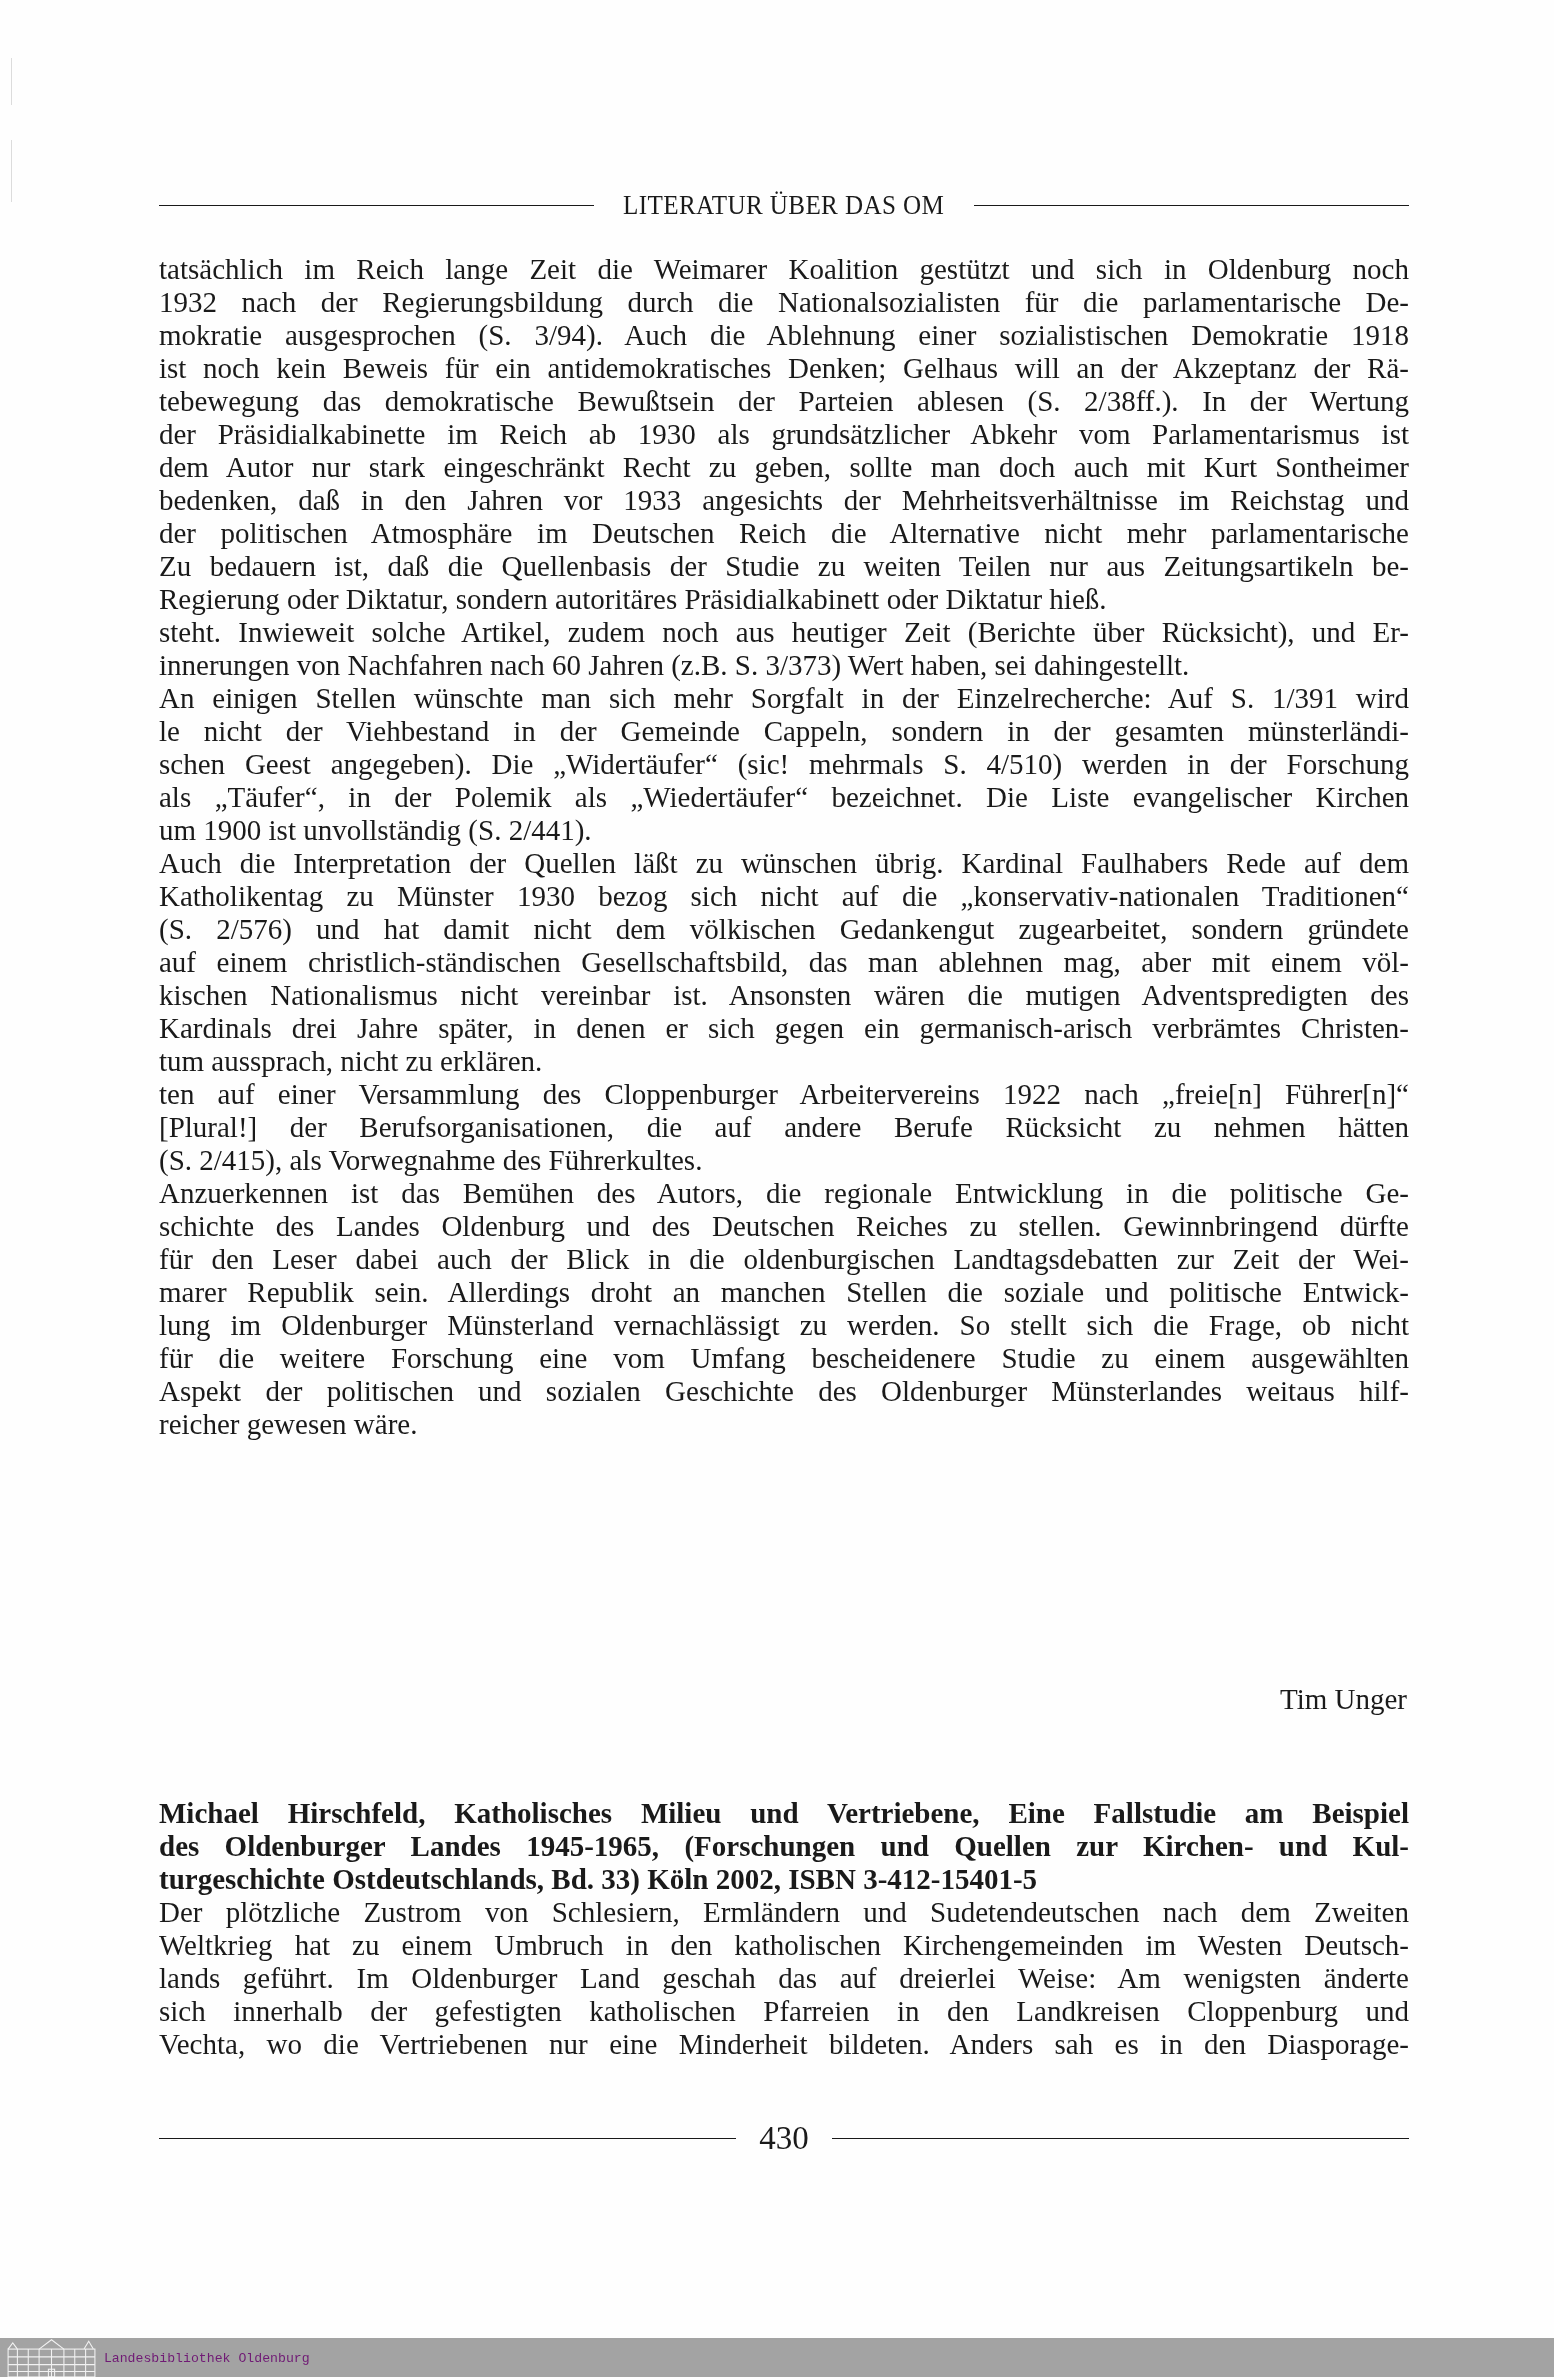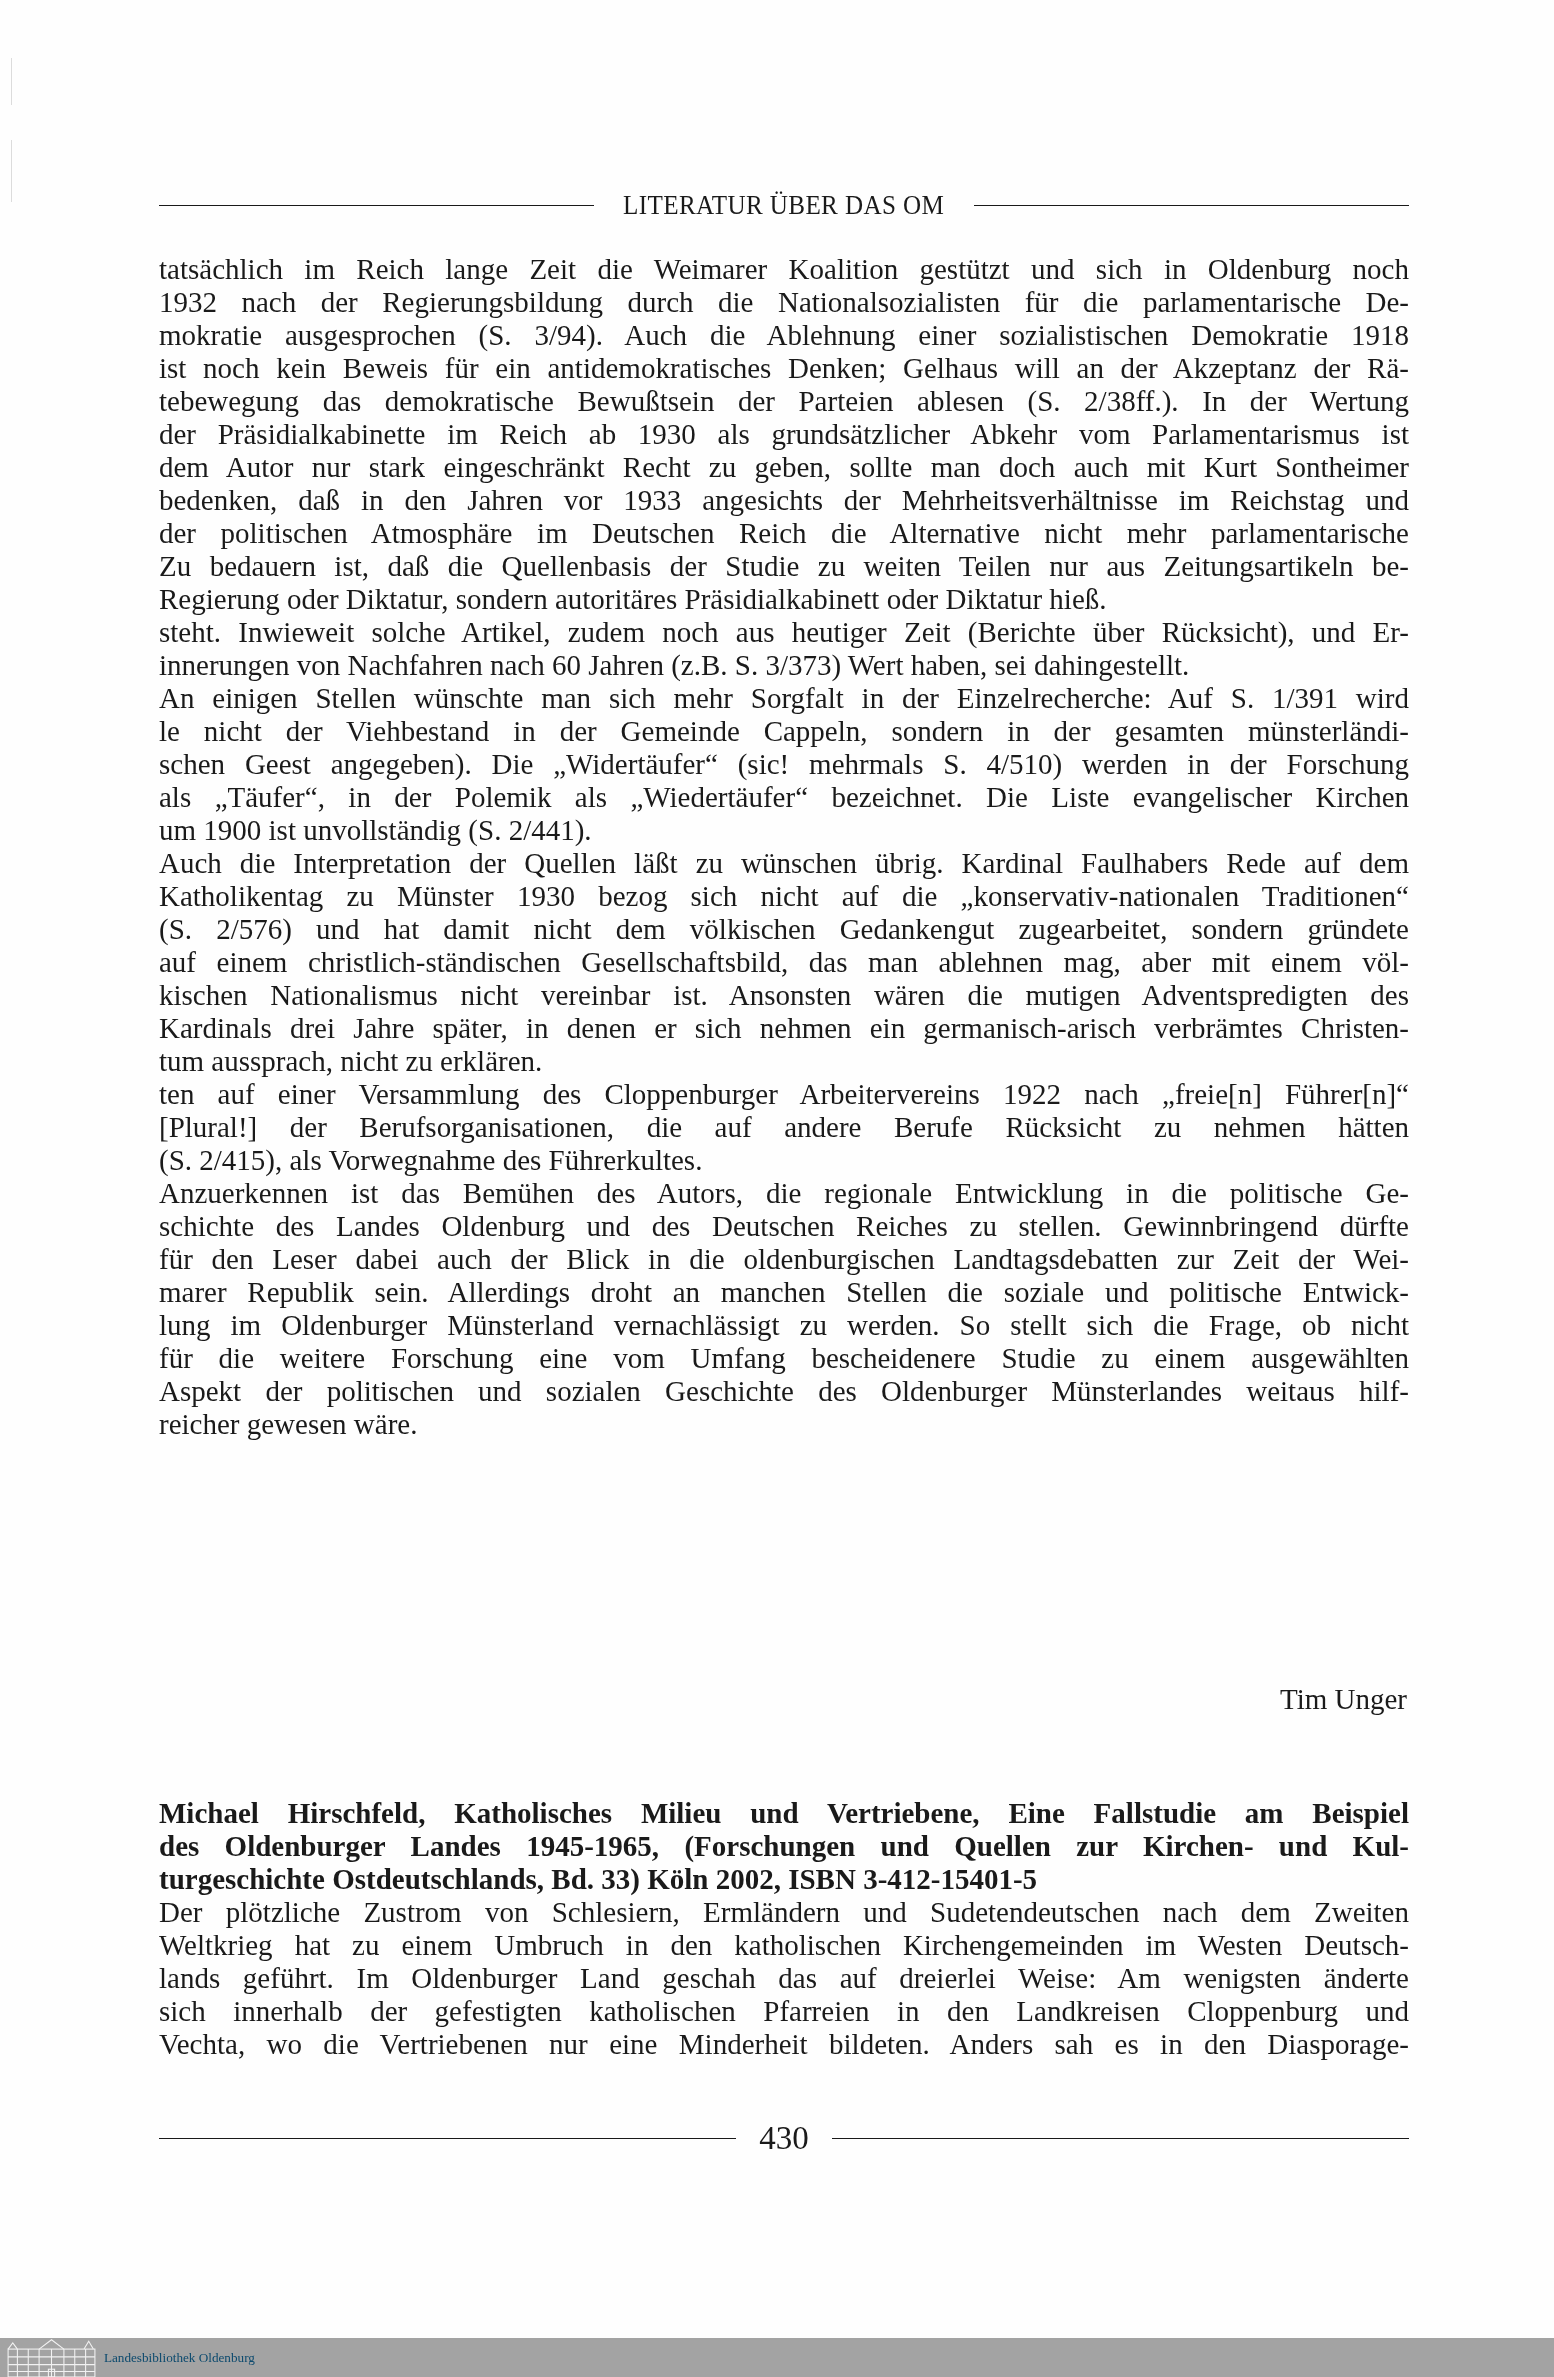--- a/index.html
+++ b/index.html
@@ -43,22 +43,22 @@
     display:flex; align-items:center;
   }
   .page-foot .rule { flex:1; border-top:1.9px solid #1a1a1a; }
   .page-foot .num { font-size:33px; padding:0 23px; }
   .lib-band {
     position:absolute; left:0; top:2338px; width:1555px; height:40px;
     background:#a3a3a3; display:flex; align-items:center;
   }
   .lib-logo { width:93px; height:40px; margin-left:4.7px; }
   .lib-name {
-    color:#0c4a6e; font-size:13.2px; margin-left:6.2px;
-    font-family:Liberation Serif, serif;
+    color:#701a75; font-size:13.2px; margin-left:6.2px;
+    font-family:Liberation Mono, monospace;
   }
   .margin-mark {
     position:absolute; left:11px; width:0.8px; background:#dcdcdc;
   }
 </style>
 </head>
 <body>
 
 <div class="margin-mark" style="top:58px;height:47px;"></div>
 <div class="margin-mark" style="top:140px;height:62px;"></div>
@@ -86,21 +86,21 @@
   <span class="line">An einigen Stellen wünschte man sich mehr Sorgfalt in der Einzelrecherche: Auf S. 1/391 wird</span>
   <span class="line">le nicht der Viehbestand in der Gemeinde Cappeln, sondern in der gesamten münsterländi-</span>
   <span class="line">schen Geest angegeben). Die „Widertäufer“ (sic! mehrmals S. 4/510) werden in der Forschung</span>
   <span class="line">als „Täufer“, in der Polemik als „Wiedertäufer“ bezeichnet. Die Liste evangelischer Kirchen</span>
   <span class="line last">um 1900 ist unvollständig (S. 2/441).</span>
   <span class="line">Auch die Interpretation der Quellen läßt zu wünschen übrig. Kardinal Faulhabers Rede auf dem</span>
   <span class="line">Katholikentag zu Münster 1930 bezog sich nicht auf die „konservativ-nationalen Traditionen“</span>
   <span class="line">(S. 2/576) und hat damit nicht dem völkischen Gedankengut zugearbeitet, sondern gründete</span>
   <span class="line">auf einem christlich-ständischen Gesellschaftsbild, das man ablehnen mag, aber mit einem völ-</span>
   <span class="line">kischen Nationalismus nicht vereinbar ist. Ansonsten wären die mutigen Adventspredigten des</span>
-  <span class="line">Kardinals drei Jahre später, in denen er sich nehmen ein germanisch-arisch verbrämtes Christen-</span>
+  <span class="line">Kardinals drei Jahre später, in denen er sich gegen ein germanisch-arisch verbrämtes Christen-</span>
   <span class="line last">tum aussprach, nicht zu erklären.</span>
   <span class="line">ten auf einer Versammlung des Cloppenburger Arbeitervereins 1922 nach „freie[n] Führer[n]“</span>
   <span class="line">[Plural!] der Berufsorganisationen, die auf andere Berufe Rücksicht zu nehmen hätten</span>
   <span class="line last">(S. 2/415), als Vorwegnahme des Führerkultes.</span>
   <span class="line">Anzuerkennen ist das Bemühen des Autors, die regionale Entwicklung in die politische Ge-</span>
   <span class="line">schichte des Landes Oldenburg und des Deutschen Reiches zu stellen. Gewinnbringend dürfte</span>
   <span class="line">für den Leser dabei auch der Blick in die oldenburgischen Landtagsdebatten zur Zeit der Wei-</span>
   <span class="line">marer Republik sein. Allerdings droht an manchen Stellen die soziale und politische Entwick-</span>
   <span class="line">lung im Oldenburger Münsterland vernachlässigt zu werden. So stellt sich die Frage, ob nicht</span>
   <span class="line">für die weitere Forschung eine vom Umfang bescheidenere Studie zu einem ausgewählten</span>

